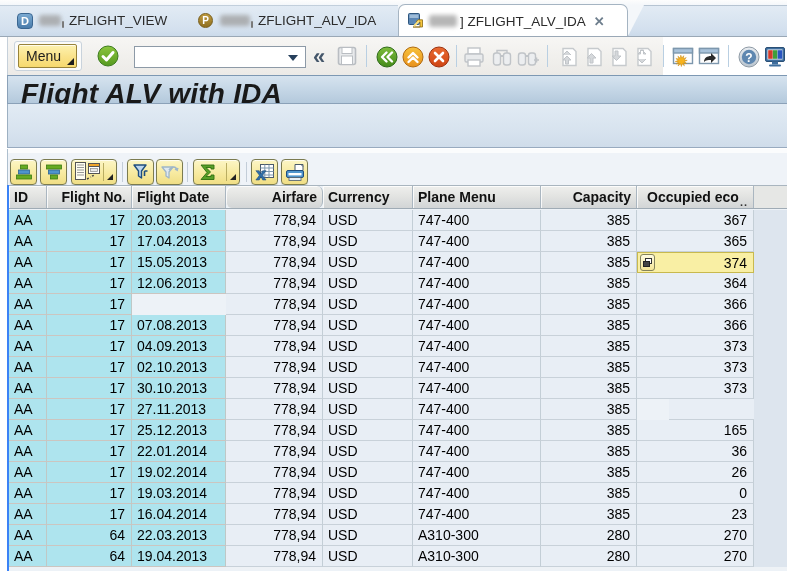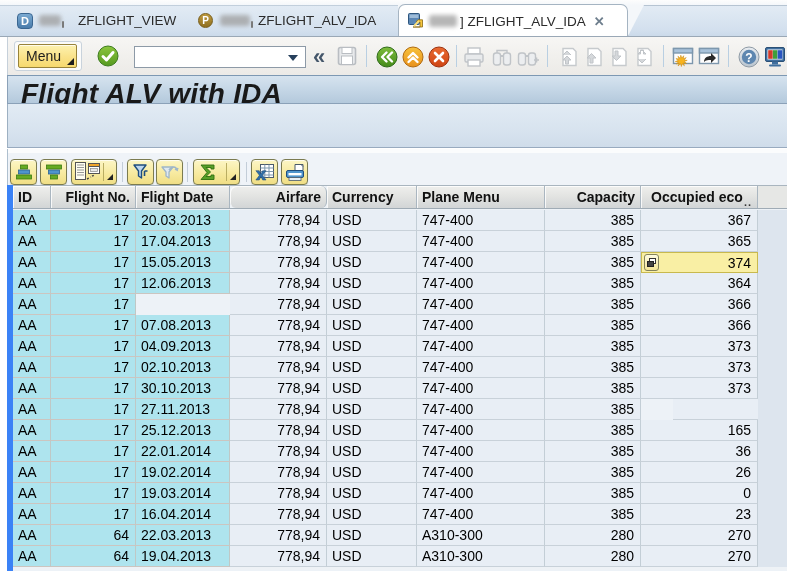--- a/index.html
+++ b/index.html
@@ -34,21 +34,21 @@
     display:flex; align-items:center; justify-content:center; }
   
   .badge-p { width:15px; height:15px; border-radius:50%;
     background:linear-gradient(180deg,#c09b3f 0%,#8f6f1f 100%);
     border:1px solid #775c18; color:#fff; font-weight:bold; font-size:10px;
     display:flex; align-items:center; justify-content:center; }
   .eclipse-close { margin-left:8px; color:#6e7e8d; font-size:13px; font-weight:bold;
     line-height:1; cursor:pointer; }
 
   
-  #saptoolbar { left:7px; top:37px; width:780px; height:38px; border-left:1px solid #c6d0da;
+  #saptoolbar { left:7px; top:37px; width:656px; height:38px; border-left:1px solid #c6d0da;
     background:linear-gradient(180deg,#f7f6f4 0%,#f0efec 60%,#eceae7 100%); }
   #menu-frame { left:6px; top:4px; width:68px; height:30px; background:#fbfbfa;
     border:1px solid #c9d3dc; border-radius:3px; }
   #menu-btn { left:10px; top:7px; width:59px; height:24px;
     background:linear-gradient(180deg,#fdf2b0 0%,#fae289 55%,#f6d96e 100%);
     border:1px solid #98833a; border-radius:2px;
     box-shadow:inset 0 1px 0 rgba(255,255,255,.75);
     font-size:14px; color:#1d1d1d; display:flex; align-items:center; padding-left:7px;
     cursor:pointer; }
   #menu-btn .dd-corner { position:absolute; right:2px; bottom:2px; width:0; height:0;
@@ -77,21 +77,21 @@
     border:1px solid #7b7b50; border-radius:4px;
     box-shadow:inset 0 1px 0 rgba(255,255,255,.7), 0 1px 1px rgba(120,120,90,.25);
     display:flex; align-items:center; justify-content:center; cursor:pointer; }
   .alv-sep { position:absolute; top:9px; width:1px; height:20px; background:#c3cdd8; }
   .alv-dd { width:0; height:0; border-left:6px solid transparent;
     border-bottom:6px solid #222; position:absolute; right:3px; bottom:4px; }
   .alv-innersep { position:absolute; top:3px; bottom:3px; width:1px; background:#b9ad62; }
 
   
   #grid { left:7px; top:185px; width:780px; height:386px; background:#edf2f7;
-    border-left:6px solid #3b82f6; }
+    border-left:2px solid #3b82f6; }
   #gridheader { position:absolute; left:0px; top:0; height:24px; width:779px;
     border-top:1px solid #a9b5bf; border-bottom:1px solid #9fabb5; }
   .hcell { position:absolute; top:0; height:22px;
     background:linear-gradient(180deg,#efefed 0%,#e3e4e2 45%,#d2d5d6 100%);
     border-right:1px solid #aab6c0; box-shadow:inset 1px 1px 0 rgba(255,255,255,.8);
     font-size:14px; font-weight:bold; color:#111; display:flex; align-items:center;
     padding:0 5px; white-space:nowrap; overflow:hidden; cursor:pointer; }
   .hcell.r { justify-content:flex-end; }
   .hcell-filler { position:absolute; top:0; height:22px; background:#e6e7e5;
     border-right:none; box-shadow:none; }
@@ -125,21 +125,21 @@
   <div id="tabbar" class="abs">
     <div id="tabstrip-left" class="abs"></div>
     <div id="tabstrip-right" class="abs"></div>
 
     <div class="tab abs" style="left:17px; width:170px;">
       <span class="tab-icon">
         <span class="badge-d">D</span>
         </span>
       <span class="blur-patch" style="width:22px;height:11px;margin-left:6px;"></span>
       <span style="width:2px;height:7px;background:#777;margin:8px 0 0 1px;border-radius:1px;"></span>
-      <span class="tab-label" style="margin-left:14px;">ZFLIGHT_VIEW</span>
+      <span class="tab-label" style="margin-left:5px;">ZFLIGHT_VIEW</span>
     </div>
 
     <div class="tab abs" style="left:198px; width:185px;">
       <span class="tab-icon">
         <span class="badge-p">P</span>
         </span>
       <span class="blur-patch" style="width:30px;height:11px;margin-left:6px;"></span>
       <span style="width:2px;height:7px;background:#777;margin:8px 0 0 1px;border-radius:1px;"></span>
       <span class="tab-label" style="margin-left:5px;">ZFLIGHT_ALV_IDA</span>
     </div>

